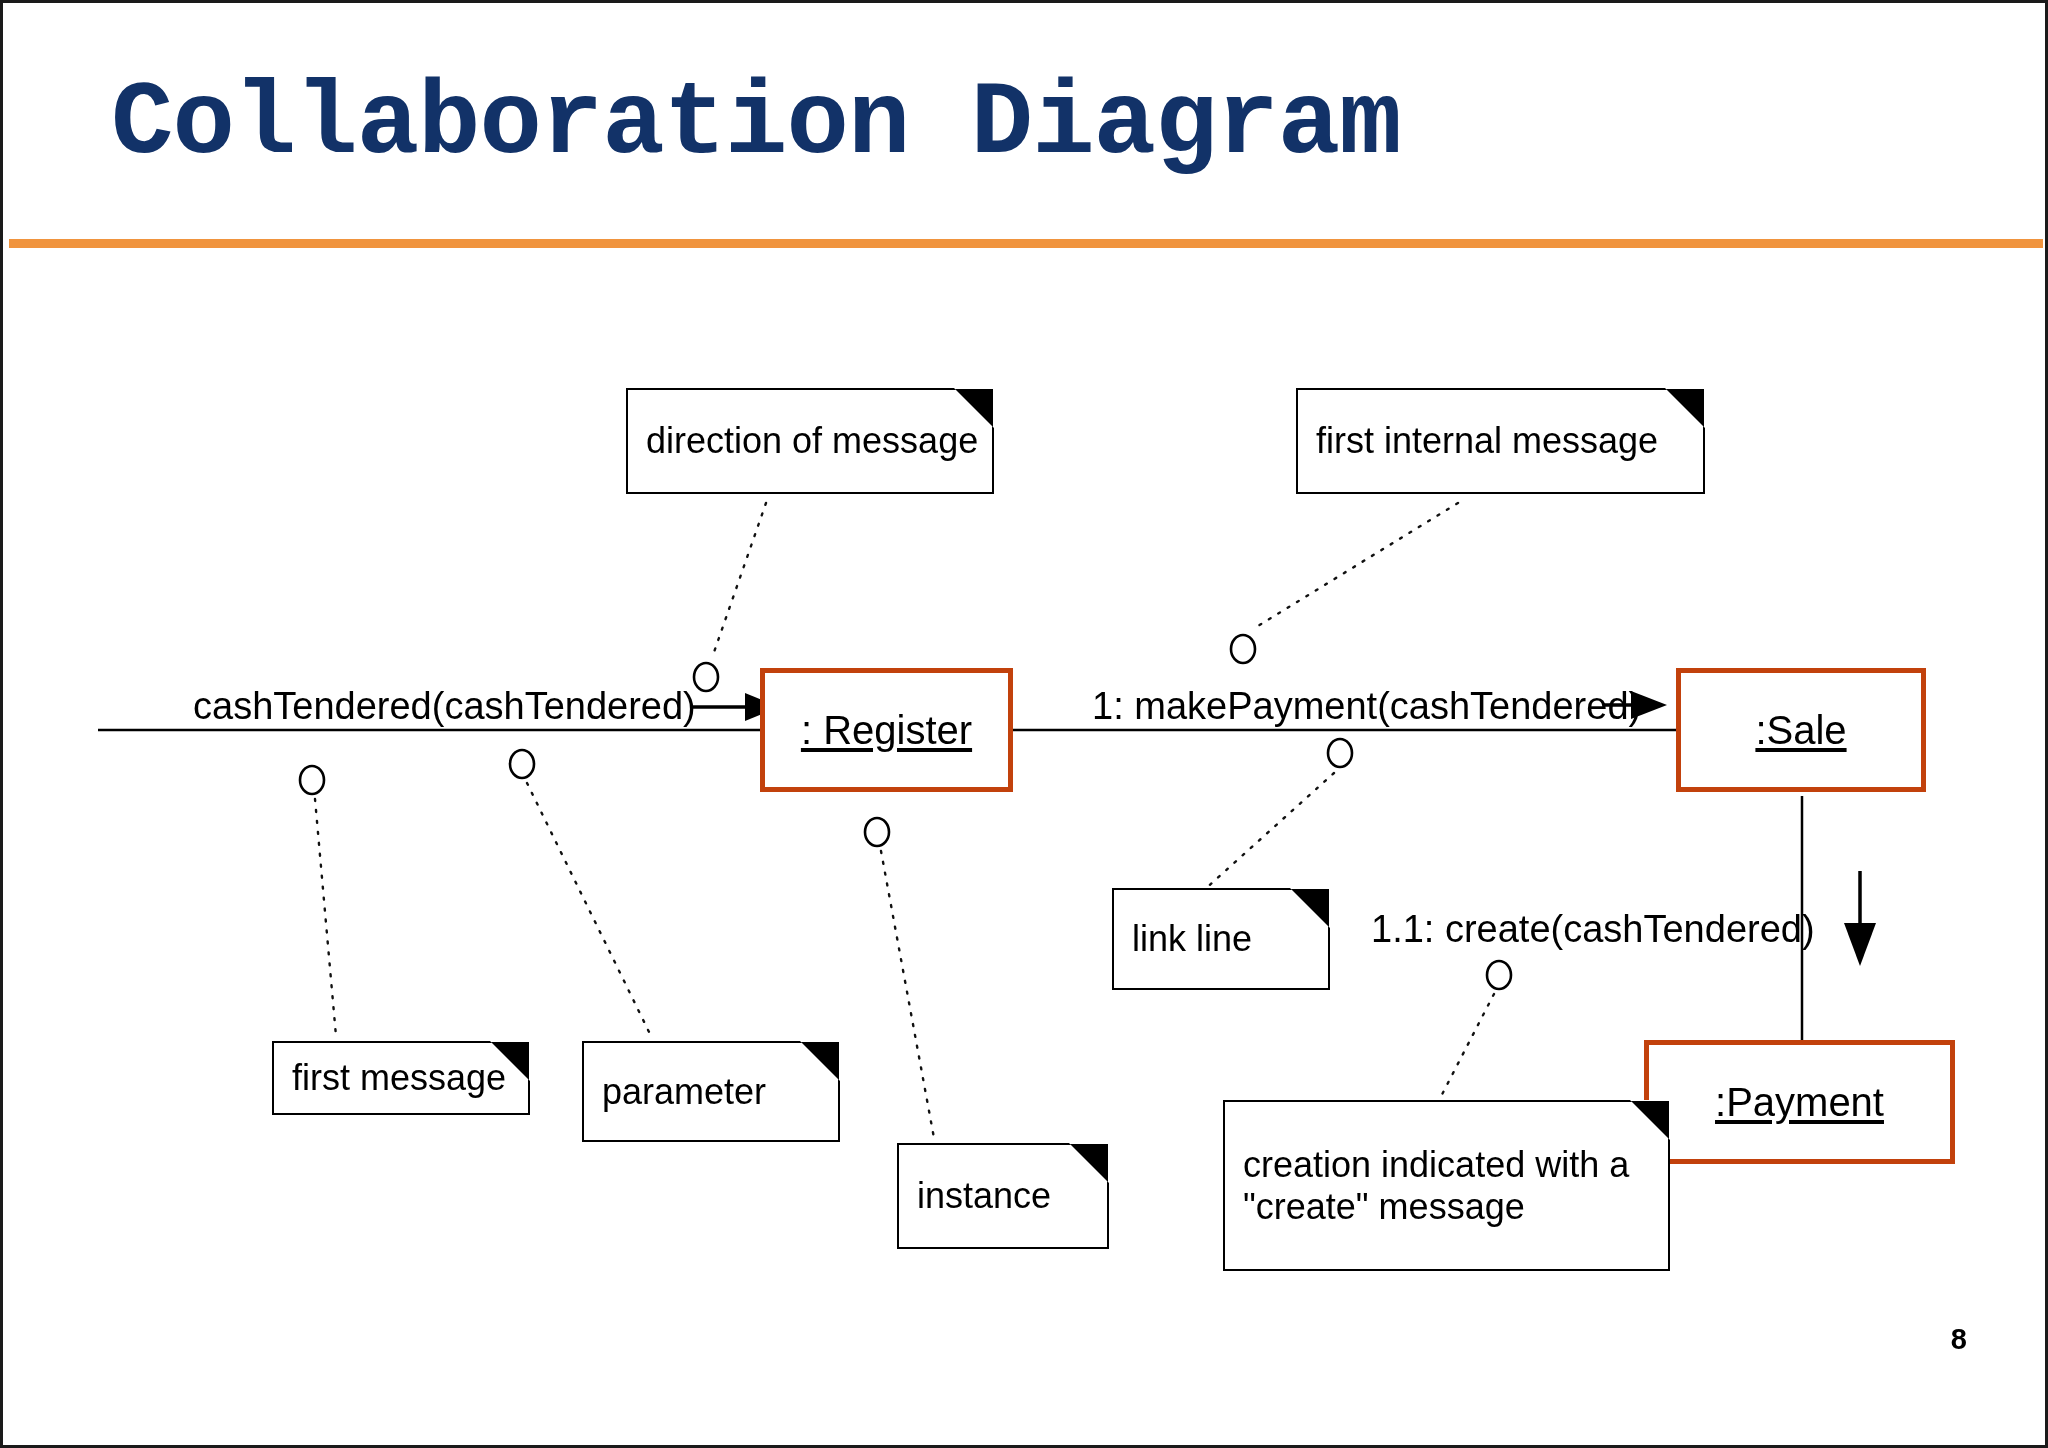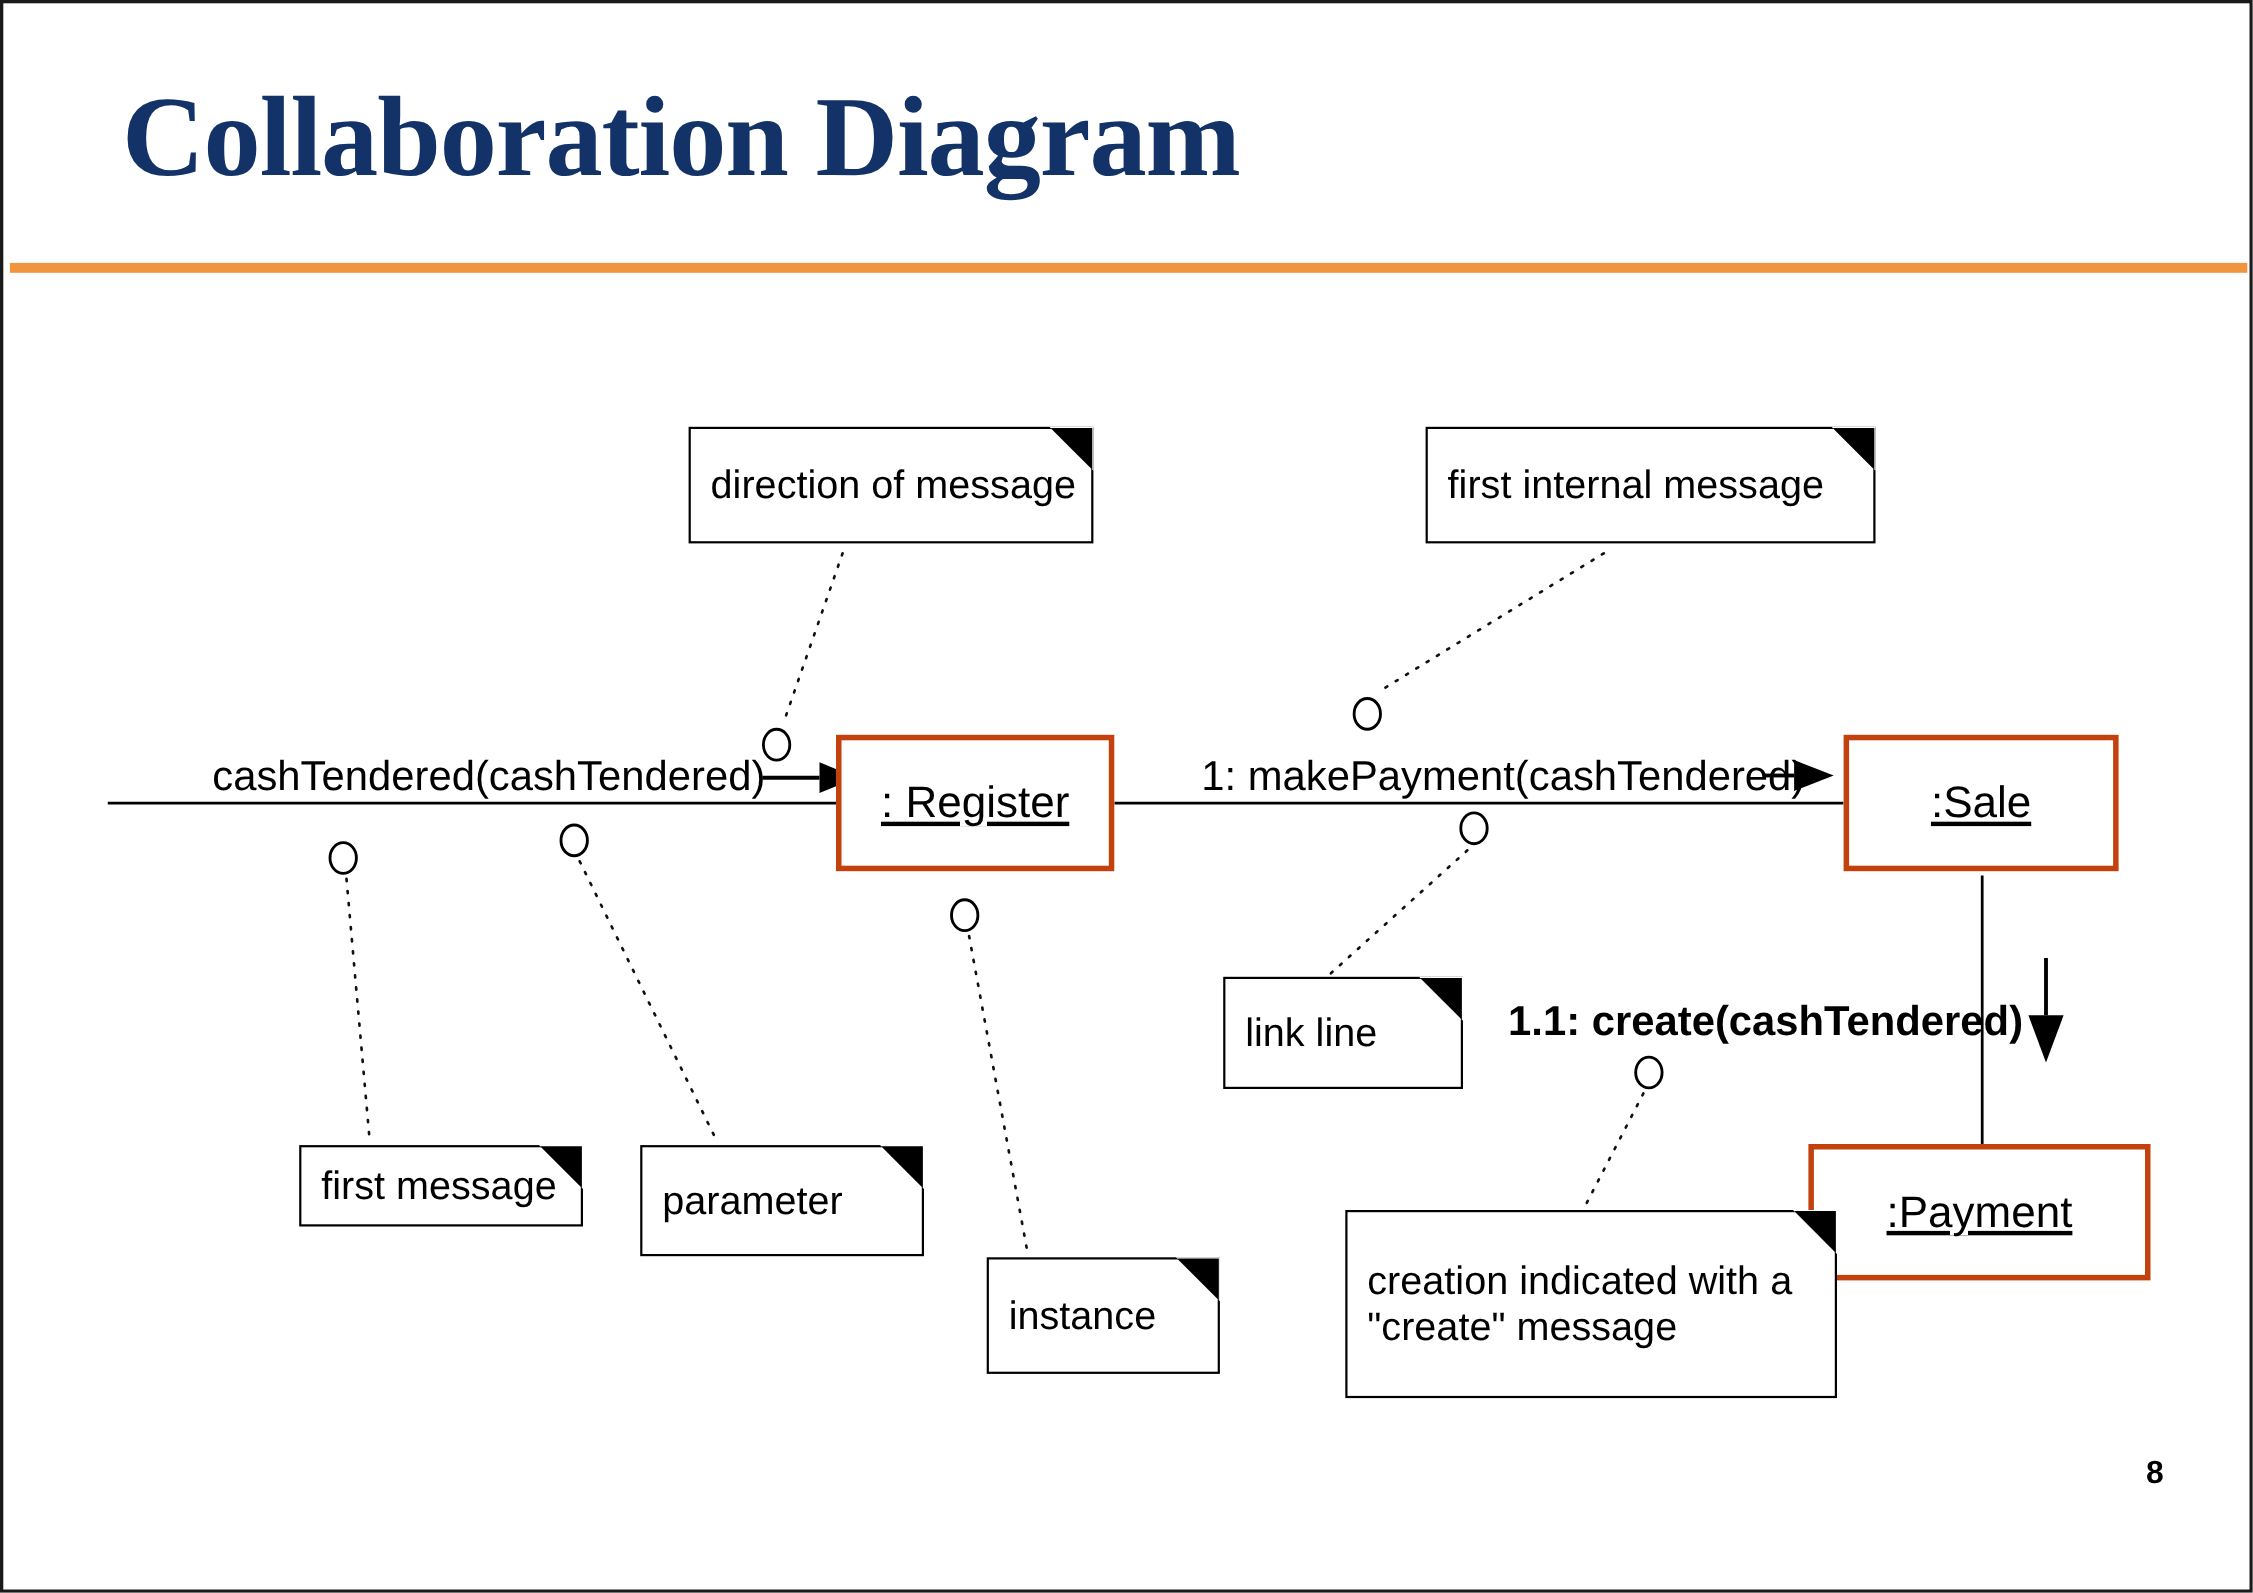--- a/index.html
+++ b/index.html
@@ -22,21 +22,21 @@
   
   #slide-title {
     position: absolute;
     left: 108px;
     top: 62px;
     font-size: 104px;
     font-weight: bold;
     color: #123268;
     letter-spacing: -1px;
     white-space: nowrap;
-    font-family: Liberation Serif, serif;
+    font-family: Liberation Mono, monospace;
   }
   #title-rule {
     position: absolute;
     left: 6px;
     top: 236px;
     width: 2034px;
     height: 9px;
     background: #F0943E;
   }
   
@@ -181,21 +181,21 @@
   </div>
 
   <div class="obj-box" style="left:1641px; top:1037px; width:311px; height:124px;">
     <span class="obj-label">:Payment</span>
   </div>
 
   <div class="msg-label" style="left:190px; top:682px;">cashTendered(cashTendered)</div>
 
   <div class="msg-label" style="left:1089px; top:682px;">1: makePayment(cashTendered)</div>
 
-  <div class="msg-label" style="left:1368px; top:905px;font-weight:bold;">1.1: create(cashTendered)</div>
+  <div class="msg-label" style="left:1368px; top:905px;">1.1: create(cashTendered)</div>
 
   <div class="note" style="left:583px; top:385px; width:368px; height:106px;">
     <span class="dogear-cut"></span>
     <span class="dogear-fill"></span>
     <span class="note-text">direction of message</span>
   </div>
 
   <div class="note" style="left:1253px; top:385px; width:409px; height:106px;">
     <span class="dogear-cut"></span>
     <span class="dogear-fill"></span>

